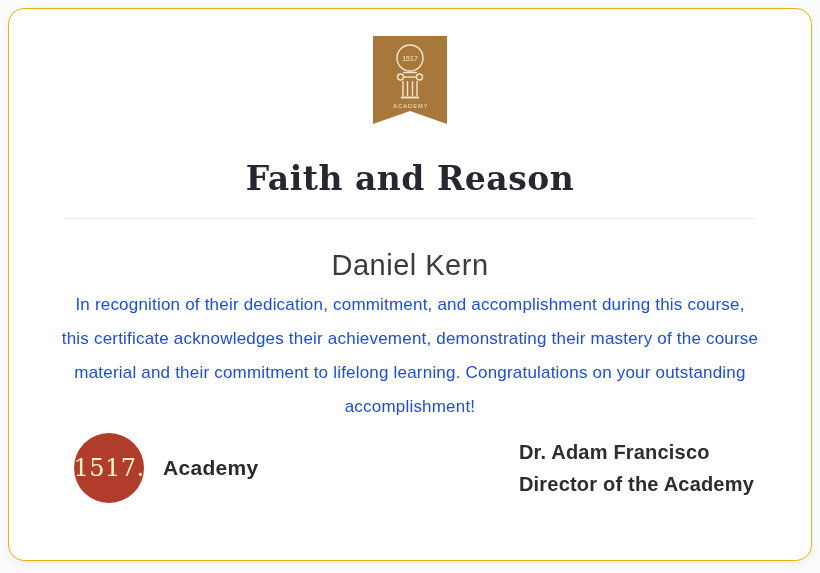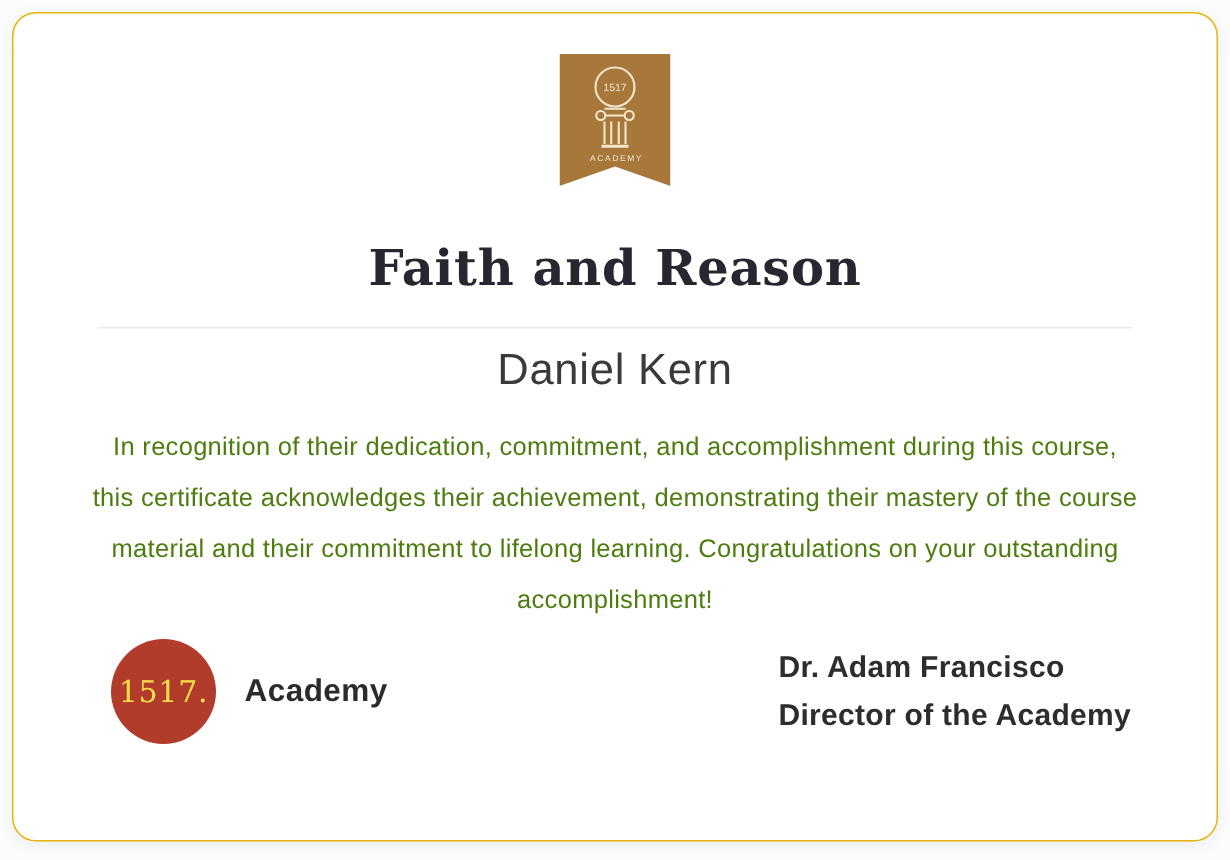--- a/index.html
+++ b/index.html
@@ -36,34 +36,34 @@
     letter-spacing: 0.5px;
     text-align: center;
   }
   .divider {
     width: 690px;
     border: none;
     border-top: 1px solid #e9e9e9;
     margin-top: 17px;
   }
   .recipient {
-    margin-top: 8px;
+    margin-top: 26px;
     font-size: 29px;
     line-height: 40px;
     font-weight: 500;
     color: #3a3a3a;
     letter-spacing: 0.5px;
     text-align: center;
   }
   .description {
-    margin-top: 14px;
+    margin-top: 3px;
     width: 700px;
     font-size: 17px;
     line-height: 34px;
-    color: #4d7c0f;
+    color: #1d4ed8;
     text-align: center;
     letter-spacing: 0.2px;
   }
   .footer {
     margin-top: 9px;
     width: 100%;
     padding: 0 57px 0 65px;
     display: flex;
     justify-content: space-between;
     align-items: center;
@@ -76,22 +76,22 @@
   .brand-circle {
     width: 70px; height: 70px;
     border-radius: 50%;
     background: #b23c2b;
     display: flex;
     align-items: center;
     justify-content: center;
   }
   .brand-circle span {
     font-family: "DejaVu Serif", "Liberation Serif", serif;
-    font-size: 20px;
-    color: #fde047;
+    font-size: 24px;
+    color: #fef9c3;
     letter-spacing: 0.5px;
   }
   .brand-name {
     font-size: 21px;
     font-weight: 700;
     color: #2b2b2b;
     letter-spacing: 0.3px;
   }
   .signature {
     text-align: left;

